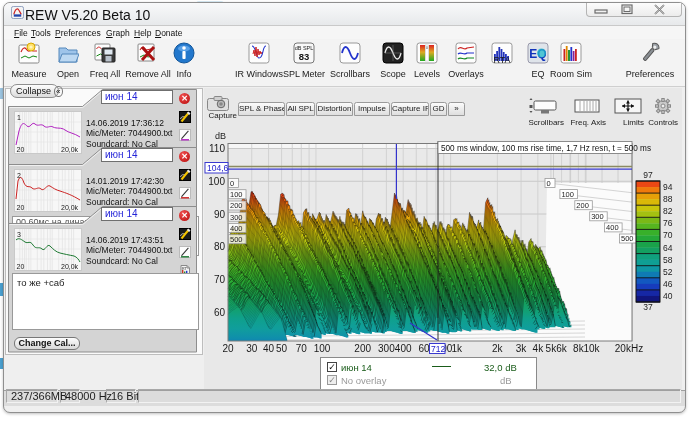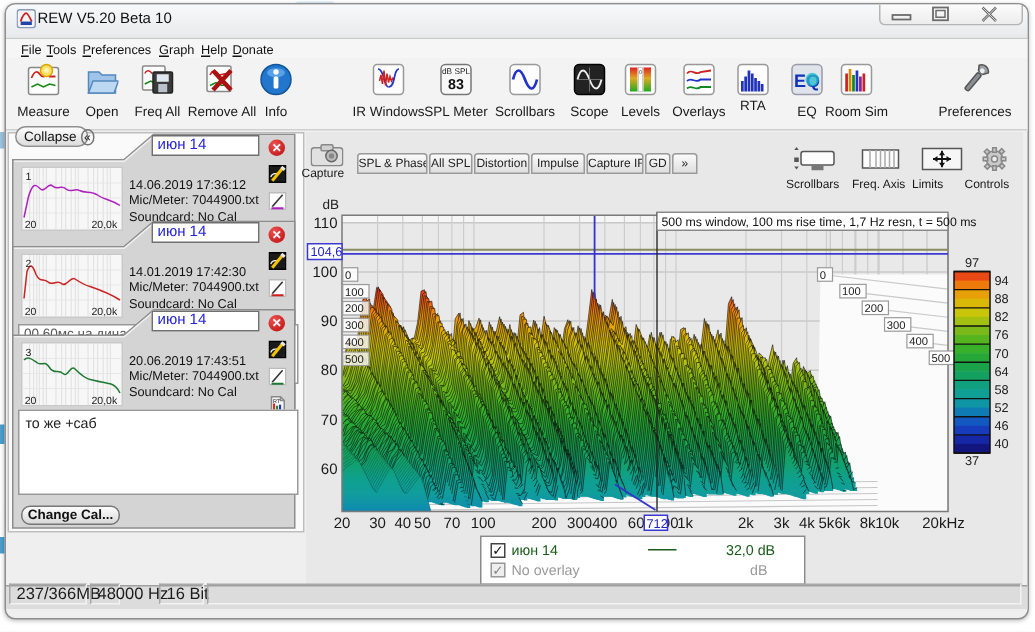--- a/index.html
+++ b/index.html
@@ -11,39 +11,39 @@
 .tool{left:4px;top:39px;width:681px;height:48px;background:#f3f3f3;border-bottom:1px solid #cfcfcf}
 .ti{position:absolute;font-size:9px;color:#1a1a1a;text-align:center;white-space:nowrap}
 .lp{left:5px;top:88px;width:198px;height:267px;background:#fafafa;border:1px solid #bdbdbd}
 .nf{position:absolute;left:101px;width:72px;height:13.5px;background:#fff;border:1px solid #6f6f6f;font-size:10px;color:#2424d8;padding:0 3px;line-height:12px;white-space:nowrap;overflow:hidden}
 .xb{position:absolute;left:179px;width:11px;height:11px;border-radius:50%;background:radial-gradient(circle at 35% 30%,#f05050,#b80b0b);color:#fff;font-size:8px;font-weight:bold;text-align:center;line-height:11px}
 .itxt{position:absolute;left:86px;font-size:8.5px;color:#111;white-space:nowrap}
 .micon{position:absolute;left:179px;width:12px;height:12px}
 .micon svg{width:12px;height:12px}
 .gp{left:204px;top:88px;width:478px;height:302px;background:#e8e8e8}
 .tab{position:absolute;top:102px;height:14px;border:1px solid #9a9a9a;background:linear-gradient(#fbfbfb,#dedede);font-size:8px;color:#222;text-align:center;border-radius:2.5px 2.5px 0 0;line-height:12px;white-space:nowrap;overflow:hidden}
-.mbl{position:absolute;font-size:8px;color:#1a1a1a;text-align:left;white-space:nowrap}
+.mbl{position:absolute;font-size:8px;color:#1a1a1a;text-align:right;white-space:nowrap}
 .leg{left:320px;top:357px;width:217px;height:33px;background:#fff;border:1.5px solid #8a8a8a}
 .status{left:4px;top:390px;width:681px;height:16px;background:#dcdcdc;border-top:1px solid #9f9f9f}
 .sc{position:absolute;top:389px;height:14px;border:1px solid;border-color:#a8a8a8 #f2f2f2 #f2f2f2 #a8a8a8;font-size:11px;color:#1c1c1c;padding:0 4px;line-height:13px;white-space:nowrap}
 .cbx{position:absolute;width:10px;height:10px;background:#fff;border:1px solid #444;font-size:9px;line-height:9px;text-align:center;color:#111}
 </style></head><body>
 <div class="ab" style="left:196px;top:1px;width:28px;height:6px;background:#d8ecf6;border-radius:3px"></div>
 <div class="ab" style="left:226px;top:2px;width:22px;height:6px;background:#cfe6f4;border-radius:3px"></div>
 <div class="ab" style="left:0;top:88px;width:3px;height:11px;background:#9cc4e0"></div>
 <div class="ab" style="left:0;top:283px;width:3px;height:13px;background:#4aa0d0"></div>
 <div class="ab" style="left:0;top:358px;width:3px;height:11px;background:#4aa0d0"></div>
 <div class="ab win"></div>
 <div class="ab tb"></div>
 <svg class="ab" style="left:11px;top:6px" width="13" height="13" viewBox="0 0 14 14">
 <rect x="0.5" y="0.5" width="13" height="13" rx="2" fill="#f4f4f4" stroke="#8899bb"></rect>
 <path d="M3 9 C4 5,6 3,7 3 C8 3,9 5,11 9" fill="none" stroke="#cc2222" stroke-width="1.3"></path>
 <rect x="3" y="9" width="8" height="2.5" fill="#2244aa"></rect>
   </svg>
-<div class="ab" style="left:25px;top:7px;font-size:10px;color:#111">REW V5.20 Beta 10</div>
+<div class="ab" style="left:25px;top:7px;font-size:14px;color:#111">REW V5.20 Beta 10</div>
 <div class="ab" style="left:586px;top:3px;width:96px;height:14px;border:1px solid #b4b4b4;border-top:none;border-radius:0 0 4px 4px;background:linear-gradient(#fcfcfc,#ececec)"></div>
 <svg class="ab" style="left:591px;top:3px" width="88" height="13" viewBox="0 0 88 13">
 <rect x="4" y="7" width="12" height="3" fill="none" stroke="#6c6c6c" stroke-width="1.2"></rect>
 <rect x="31" y="2" width="10" height="8.5" fill="none" stroke="#6c6c6c" stroke-width="1.2"></rect>
 <rect x="33" y="4" width="6" height="4.5" fill="none" stroke="#6c6c6c" stroke-width="1"></rect>
 <path d="M64 2 L73 11 M73 2 L64 11" stroke="#6c6c6c" stroke-width="1.7"></path>
 <path d="M64 2 L73 11 M73 2 L64 11" stroke="#fafafa" stroke-width="0.5"></path>
 </svg>
 <div class="ab menu"></div>
 <div class="mi" style="left:14px"><u>F</u>ile</div>
@@ -167,21 +167,21 @@
         <rect x="3" y="12" width="1.8" height="7"></rect>
         <rect x="5.2" y="9" width="1.8" height="10"></rect>
         <rect x="7.4" y="5" width="1.8" height="14"></rect>
         <rect x="9.6" y="7" width="1.8" height="12"></rect>
         <rect x="11.8" y="10" width="1.8" height="9"></rect>
         <rect x="14" y="12" width="1.8" height="7"></rect>
         <rect x="16.2" y="14" width="1.8" height="5"></rect>
       </g>
     </g>
   </svg>
-<div class="ti" style="left:462px;top:65px;width:80px">RTA</div>
+<div class="ti" style="left:462px;top:55px;width:80px">RTA</div>
 <svg class="ab" style="left:527px;top:42px" width="22" height="22" viewBox="0 0 22 22">
     <g>
       <rect x="1" y="1" width="20" height="20" rx="3" fill="#dfe4ea" stroke="#99a"></rect>
 <text x="11" y="16" font-size="12" font-weight="bold" text-anchor="middle" fill="#1133bb" font-family="Liberation Sans">EQ</text>
 <circle cx="14.5" cy="11" r="4.5" fill="#22bbcc" opacity="0.75"></circle>
     </g>
   </svg>
 <div class="ti" style="left:498px;top:68.5px;width:80px">EQ</div>
 <svg class="ab" style="left:560px;top:42px" width="22" height="22" viewBox="0 0 22 22">
     <g>
@@ -275,21 +275,21 @@
 <div class="xb" style="top:210.0px">✕</div>
 <svg class="ab" style="left:14px;top:228.0px" width="68" height="43" viewBox="0 0 68 43">
     <rect x="0.5" y="0.5" width="67" height="42" fill="#f7f7f7" stroke="#c9c9c9"></rect>
     <path d="M5.8 1V42M8.4 1V42M10.5 1V42M12.2 1V42M14.8 1V42M16.9 1V42M23.3 1V42M27.1 1V42M29.8 1V42M33.5 1V42M36.2 1V42M38.2 1V42M44.7 1V42M48.4 1V42M51.1 1V42M54.8 1V42M57.5 1V42M59.6 1V42" stroke="#dddddd" stroke-width="0.6" fill="none"></path>
     <path d="M1 11H67 M1 21H67 M1 31H67" stroke="#e4e4e4" stroke-width="0.6"></path>
     <path d="M2 12 C5 9,8 12,11 14 C14 16,16 12,19 17 C22 22,25 18,28 21 C31 24,33 15,36 18 C39 21,42 24,46 25 C50 26,55 27,60 28 C63 29,65 32,66 34" stroke="#1e7a33" stroke-width="1" fill="none"></path>
     <text x="3" y="9" font-size="7" fill="#222" font-family="Liberation Sans">3</text>
     <text x="2.5" y="41" font-size="7" fill="#222" font-family="Liberation Sans">20</text>
     <text x="47" y="41" font-size="7" fill="#222" font-family="Liberation Sans">20,0k</text>
   </svg>
-<div class="itxt" style="top:234.5px">20.06.2019 17:43:51</div>
+<div class="itxt" style="top:234.5px">14.06.2019 17:43:51</div>
 <div class="itxt" style="top:245.0px">Mic/Meter: 7044900.txt</div>
 <div class="itxt" style="top:255.5px">Soundcard: No Cal</div>
 <div class="micon" style="top:225.5px"><svg viewBox="0 0 12 12">
       <rect x="0.5" y="0.5" width="11" height="11" fill="#1a1a1a" stroke="#000"></rect>
       <path d="M1.5 8 C3 4,5 7,7 5" stroke="#eee" stroke-width="0.8" fill="none"></path>
       <path d="M2.5 10.5 L9.5 2" stroke="#f4c400" stroke-width="2"></path>
       <path d="M8.6 1.2 L10.8 3.2" stroke="#e8e8e8" stroke-width="2"></path>
     </svg></div>
 <div class="micon" style="top:243.5px"><svg viewBox="0 0 12 12">
       <rect x="0.5" y="0.5" width="11" height="11" fill="#fdfdfd" stroke="#bbb"></rect>

